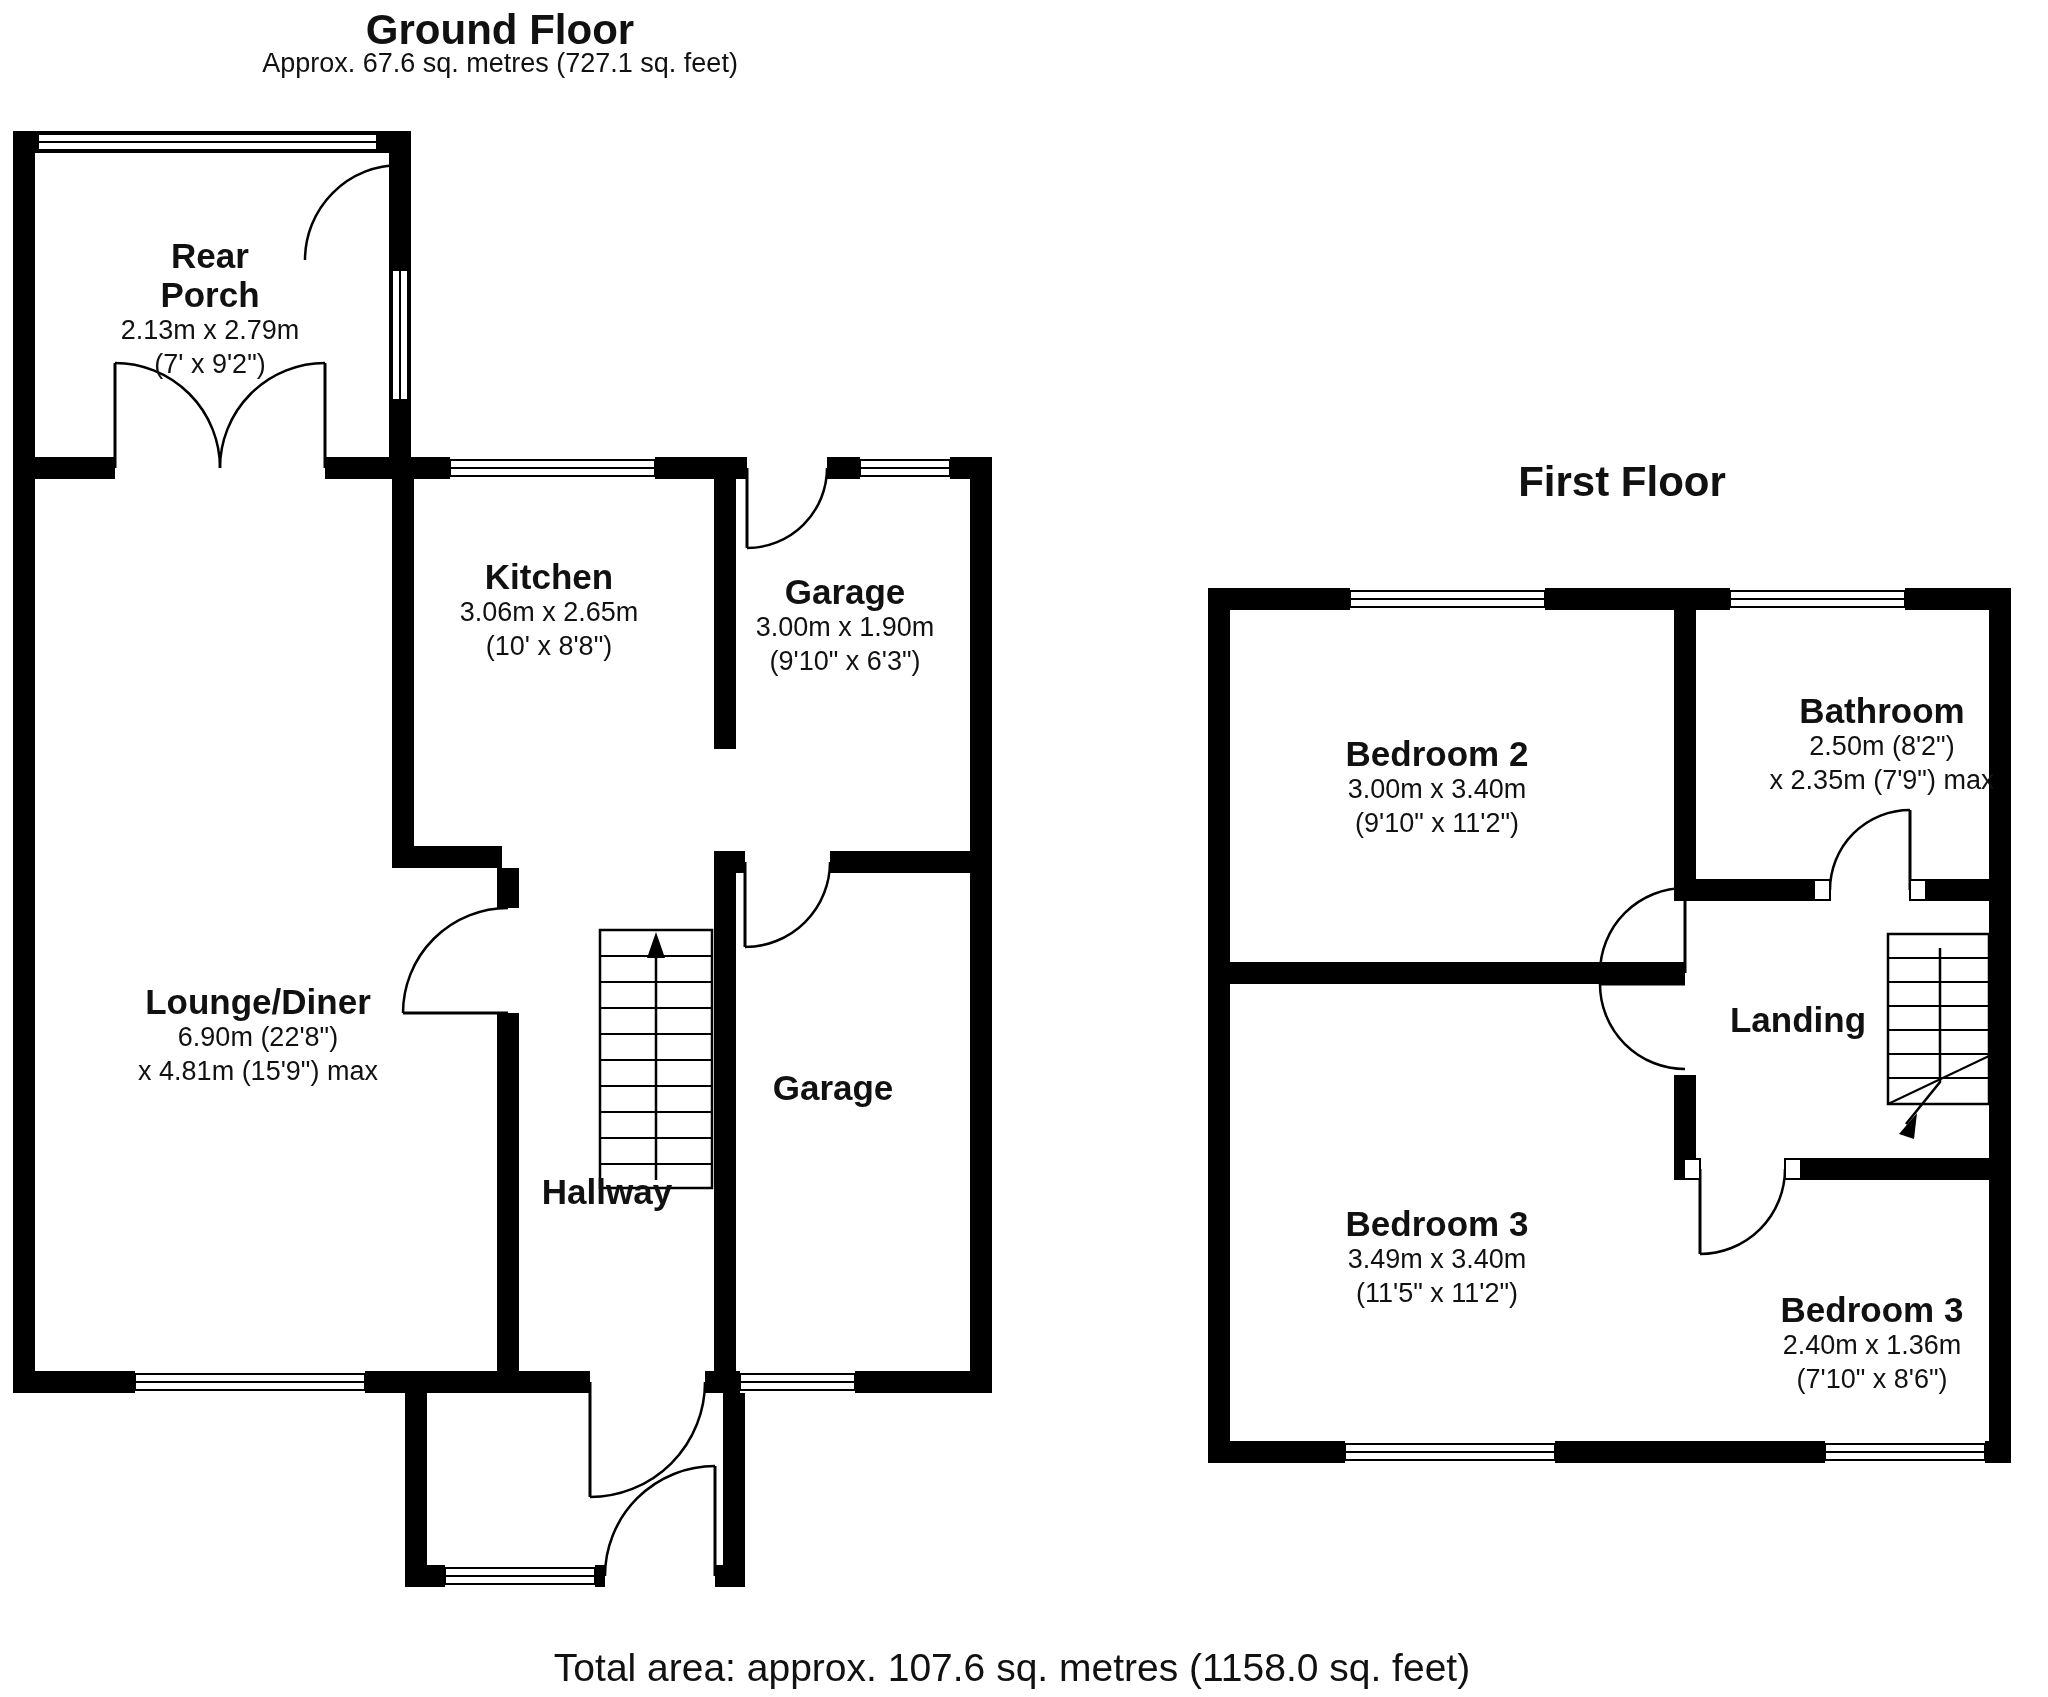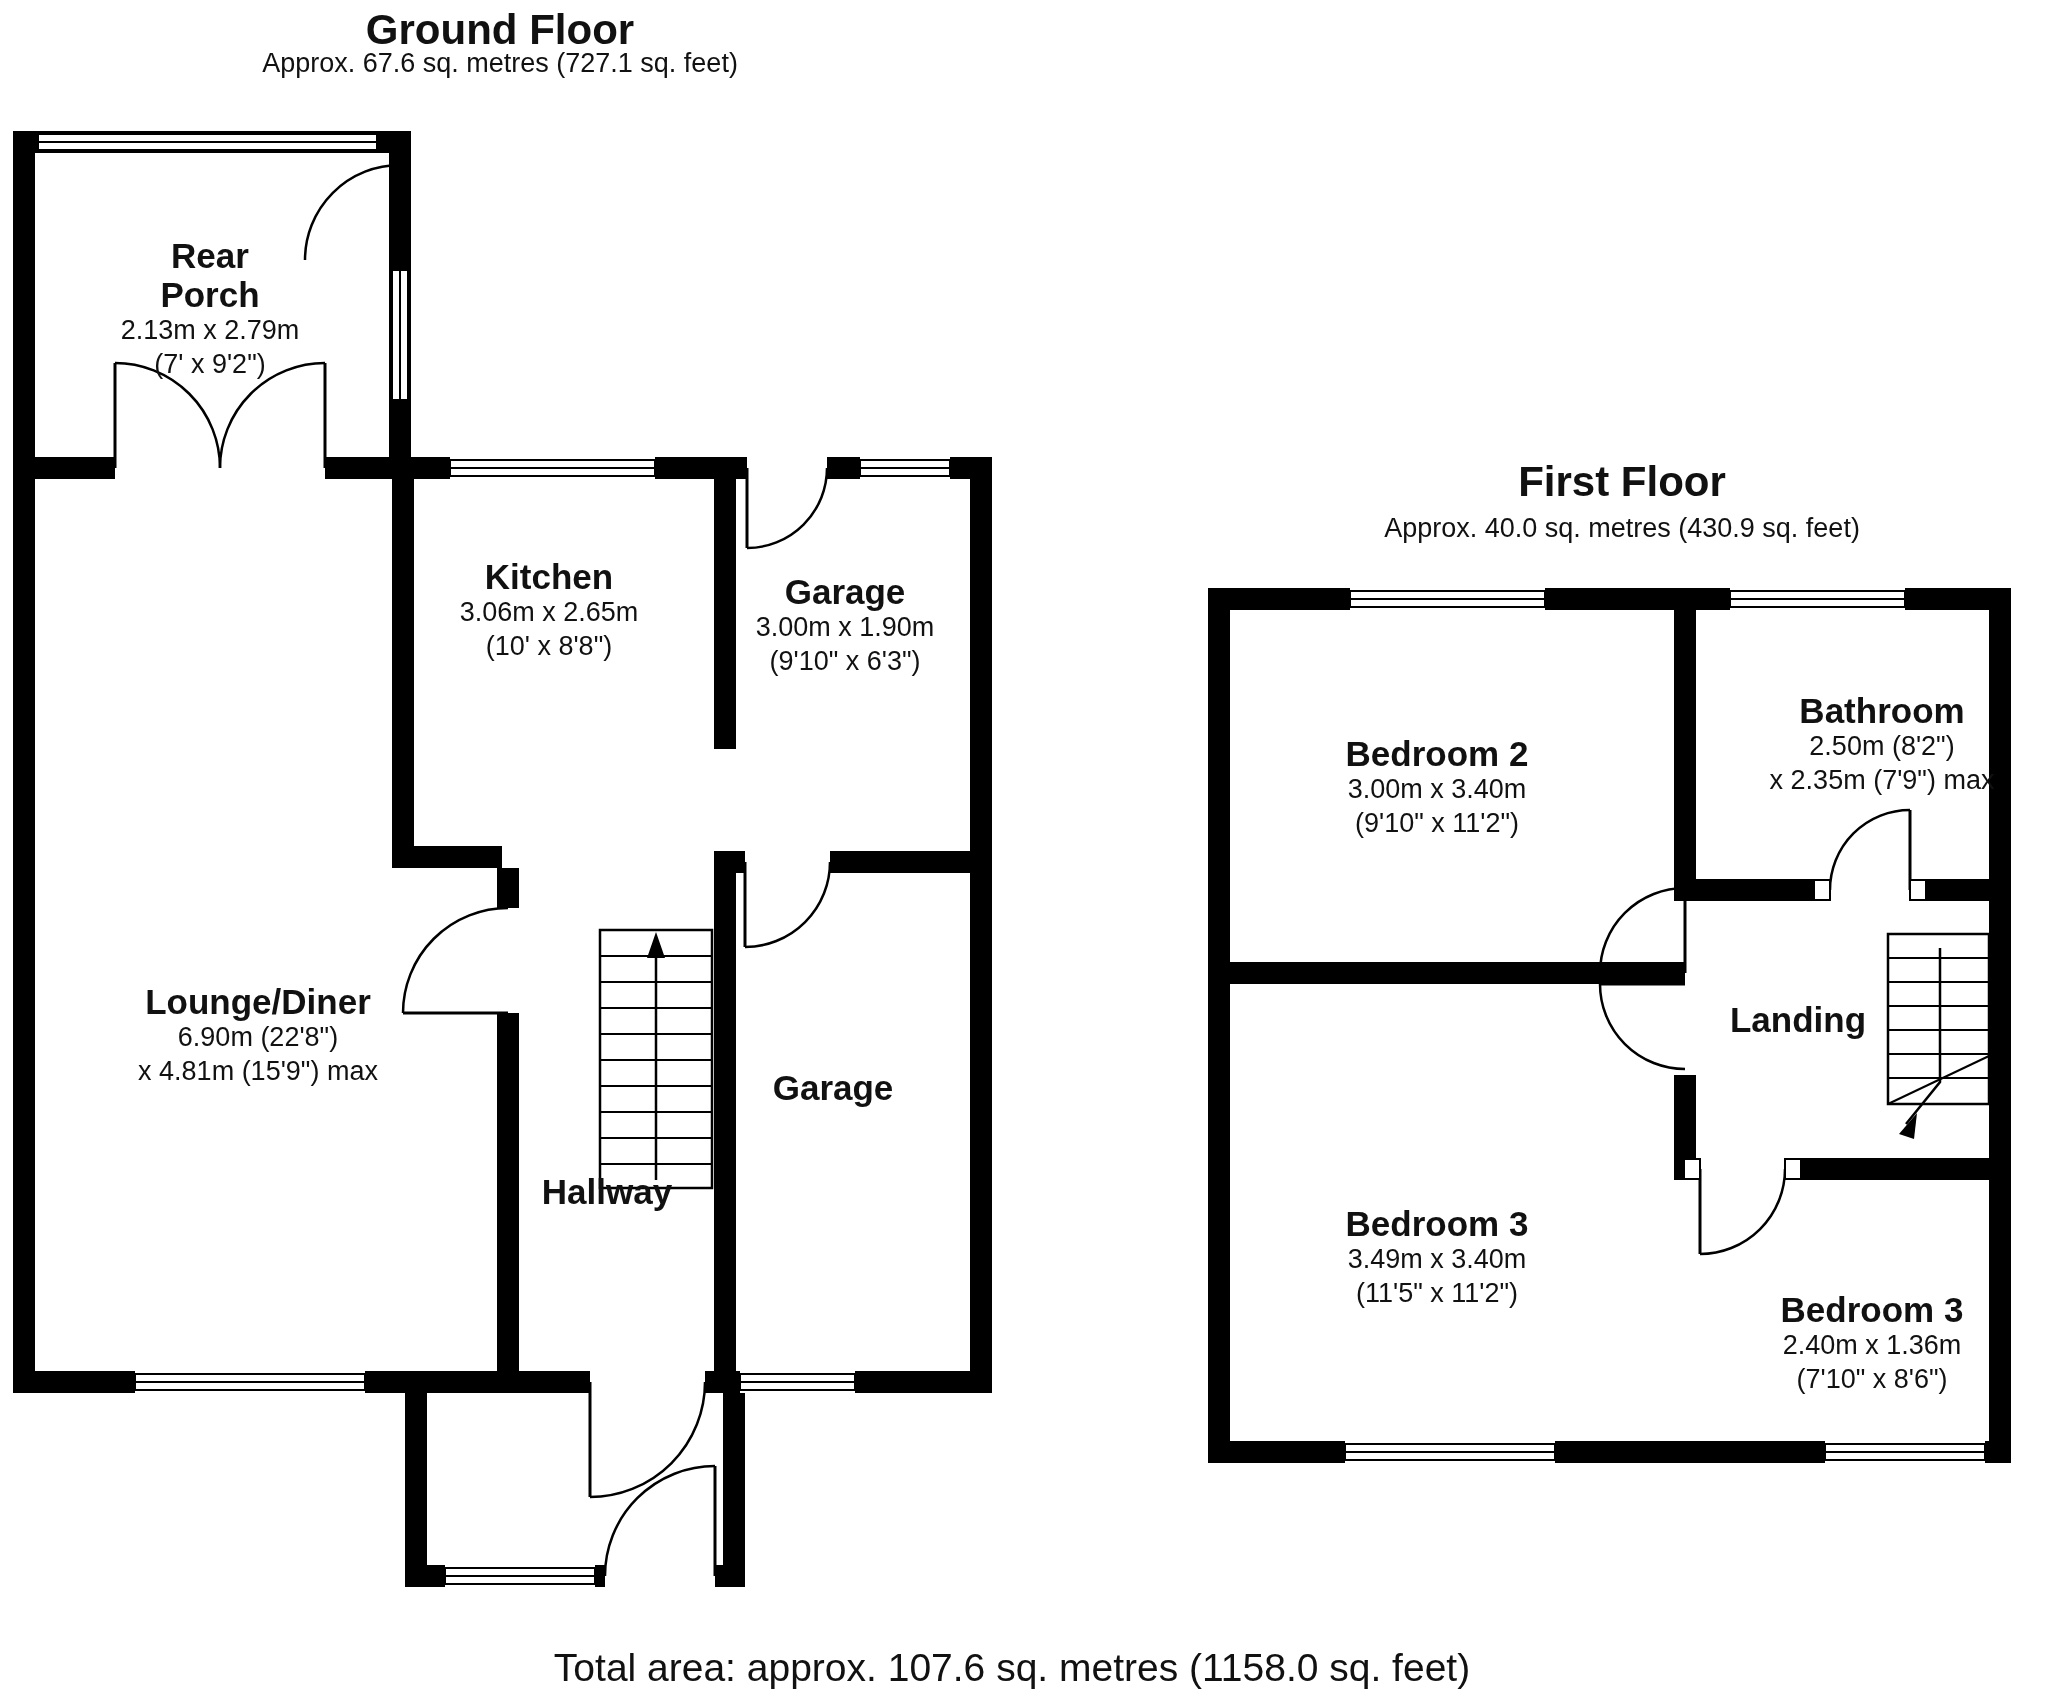--- a/index.html
+++ b/index.html
@@ -219,21 +219,20 @@
         <polyline class="flow" points="1940,948 1940,1082 1906,1124"></polyline>
         <polygon class="ahead" points="1917,1113 1899,1134 1914,1139"></polygon>
       </g>
     </g>
   </svg>
 
   <div class="floor-title" style="left:500px;top:30px">Ground Floor</div>
   <div class="floor-subtitle" style="left:500px;top:63px">Approx. 67.6 sq. metres (727.1 sq. feet)</div>
 
   <div class="floor-title" style="left:1622px;top:482px">First Floor</div>
-  <div class="floor-subtitle" style="left:1622px;top:528px">Approx. 40.0 sq. metres (430.9 sq. feet)</div>
 
   <div class="room-label wrap" style="left:210px;top:285px">
     <div class="room-name">Rear Porch</div>
     <div class="room-dims">2.13m x 2.79m</div>
     <div class="room-dims">(7' x 9'2")</div>
   </div>
 
   <div class="room-label" style="left:549px;top:586px">
     <div class="room-name">Kitchen</div>
     <div class="room-dims">3.06m x 2.65m</div>

